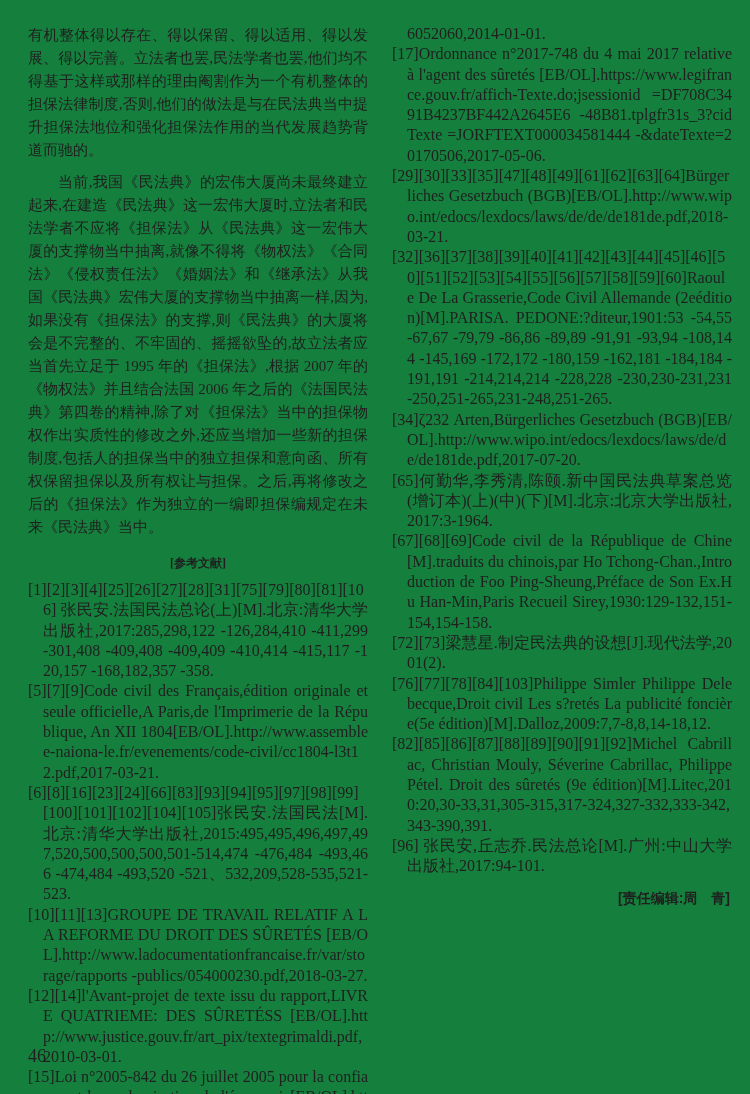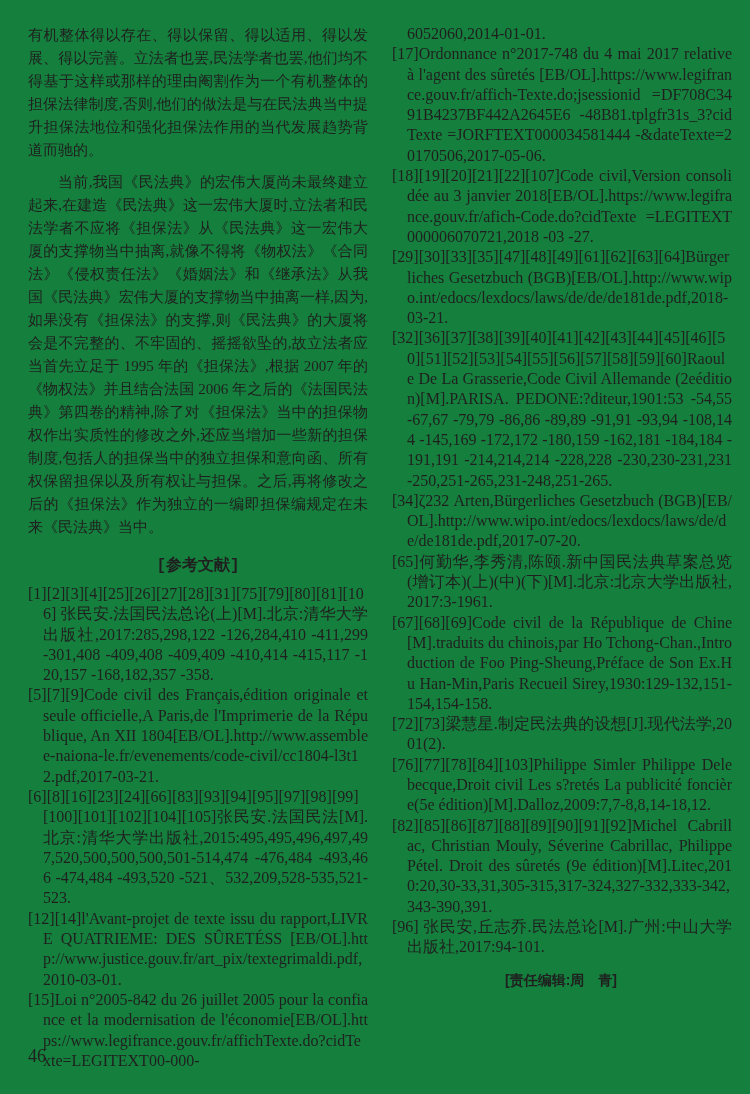--- a/index.html
+++ b/index.html
@@ -24,41 +24,41 @@
     font-size:15px;
     line-height:23px;
     text-align:justify;
     text-justify:inter-ideograph;
     margin:0;
   }
   .para.indent{text-indent:2em;margin-top:9px;}
   .refs-heading{
     text-align:center;
     font-weight:bold;
-    font-size:16px;
+    font-size:12px;
     margin:16px 0 8px 0;
-    font-family:Liberation Mono, monospace;
+    font-family:Liberation Serif, serif;
   }
   .ref{
     font-size:16px;
     line-height:20.3px;
     text-align:justify;
     padding-left:15px;
     text-indent:-15px;
     margin:0;
     word-break:break-all;
   }
   .ref-cont{
     font-size:16px;
     line-height:20.3px;
     padding-left:15px;
     margin:0;
   }
   .editor-note{
-    text-align:center;
+    text-align:right;
     font-weight:bold;
     font-size:14px;
     margin-top:14px;
     padding-right:2px;
     font-family:"Liberation Sans","DejaVu Sans",sans-serif;
   }
   .page-number{
     position:absolute;
     left:28px;
     top:1046px;
@@ -75,33 +75,33 @@
 
     <div class="col">
       <p class="para">有机整体得以存在、得以保留、得以适用、得以发展、得以完善。立法者也罢,民法学者也罢,他们均不得基于这样或那样的理由阉割作为一个有机整体的担保法律制度,否则,他们的做法是与在民法典当中提升担保法地位和强化担保法作用的当代发展趋势背道而驰的。</p>
       <p class="para indent">当前,我国《民法典》的宏伟大厦尚未最终建立起来,在建造《民法典》这一宏伟大厦时,立法者和民法学者不应将《担保法》从《民法典》这一宏伟大厦的支撑物当中抽离,就像不得将《物权法》《合同法》《侵权责任法》《婚姻法》和《继承法》从我国《民法典》宏伟大厦的支撑物当中抽离一样,因为,如果没有《担保法》的支撑,则《民法典》的大厦将会是不完整的、不牢固的、摇摇欲坠的,故立法者应当首先立足于 1995 年的《担保法》,根据 2007 年的《物权法》并且结合法国 2006 年之后的《法国民法典》第四卷的精神,除了对《担保法》当中的担保物权作出实质性的修改之外,还应当增加一些新的担保制度,包括人的担保当中的独立担保和意向函、所有权保留担保以及所有权让与担保。之后,再将修改之后的《担保法》作为独立的一编即担保编规定在未来《民法典》当中。</p>
 
       <div class="refs-heading">[参考文献]</div>
 
       <p class="ref">[1][2][3][4][25][26][27][28][31][75][79][80][81][106] 张民安.法国民法总论(上)[M].北京:清华大学出版社,2017:285,298,122 -126,284,410 -411,299 -301,408 -409,408 -409,409 -410,414 -415,117 -120,157 -168,182,357 -358.</p>
       <p class="ref">[5][7][9]Code civil des Français,édition originale et seule officielle,A Paris,de l'Imprimerie de la République, An XII 1804[EB/OL].http://www.assemblee-naiona-le.fr/evenements/code-civil/cc1804-l3t12.pdf,2017-03-21.</p>
       <p class="ref">[6][8][16][23][24][66][83][93][94][95][97][98][99][100][101][102][104][105]张民安.法国民法[M].北京:清华大学出版社,2015:495,495,496,497,497,520,500,500,500,501-514,474 -476,484 -493,466 -474,484 -493,520 -521、532,209,528-535,521-523.</p>
+      <p class="ref">[10][11][13]GROUPE DE TRAVAIL RELATIF A LA REFORME DU DROIT DES SÛRETÉS [EB/OL].http://www.ladocumentationfrancaise.fr/var/storage/rapports -publics/054000230.pdf,2018-03-27.</p>
       <p class="ref">[12][14]l'Avant-projet de texte issu du rapport,LIVRE QUATRIEME: DES SÛRETÉSS [EB/OL].http://www.justice.gouv.fr/art_pix/textegrimaldi.pdf,2010-03-01.</p>
       <p class="ref">[15]Loi n°2005-842 du 26 juillet 2005 pour la confiance et la modernisation de l'économie[EB/OL].https://www.legifrance.gouv.fr/affichTexte.do?cidTexte=LEGITEXT00-000-</p>
     </div>
 
     <div class="col">
       <p class="ref-cont">6052060,2014-01-01.</p>
 
       <p class="ref">[17]Ordonnance n°2017-748 du 4 mai 2017 relative à l'agent des sûretés [EB/OL].https://www.legifrance.gouv.fr/affich-Texte.do;jsessionid =DF708C3491B4237BF442A2645E6 -48B81.tplgfr31s_3?cidTexte =JORFTEXT000034581444 -&amp;dateTexte=20170506,2017-05-06.</p>
-      <p class="ref">[18][19][20][21][22][107]Code civil,Version consolidée au 3 janvier 2018[EB/OL].https://www.legifrance.gouv.fr/afich-Code.do?cidTexte =LEGITEXT000006070721,2018 -03 -27.</p>
       <p class="ref">[29][30][33][35][47][48][49][61][62][63][64]Bürgerliches Gesetzbuch (BGB)[EB/OL].http://www.wipo.int/edocs/lexdocs/laws/de/de/de181de.pdf,2018-03-21.</p>
       <p class="ref">[32][36][37][38][39][40][41][42][43][44][45][46][50][51][52][53][54][55][56][57][58][59][60]Raoule De La Grasserie,Code Civil Allemande (2eédition)[M].PARISA. PEDONE:?diteur,1901:53 -54,55 -67,67 -79,79 -86,86 -89,89 -91,91 -93,94 -108,144 -145,169 -172,172 -180,159 -162,181 -184,184 -191,191 -214,214,214 -228,228 -230,230-231,231-250,251-265,231-248,251-265.</p>
       <p class="ref">[34]ζ232 Arten,Bürgerliches Gesetzbuch (BGB)[EB/OL].http://www.wipo.int/edocs/lexdocs/laws/de/de/de181de.pdf,2017-07-20.</p>
-      <p class="ref">[65]何勤华,李秀清,陈颐.新中国民法典草案总览(增订本)(上)(中)(下)[M].北京:北京大学出版社,2017:3-1961.</p>
+      <p class="ref">[65]何勤华,李秀清,陈颐.新中国民法典草案总览(增订本)(上)(中)(下)[M].北京:北京大学出版社,2017:3-1964.</p>
       <p class="ref">[67][68][69]Code civil de la République de Chine[M].traduits du chinois,par Ho Tchong-Chan.,Introduction de Foo Ping-Sheung,Préface de Son Ex.Hu Han-Min,Paris Recueil Sirey,1930:129-132,151-154,154-158.</p>
       <p class="ref">[72][73]梁慧星.制定民法典的设想[J].现代法学,2001(2).</p>
       <p class="ref">[76][77][78][84][103]Philippe Simler Philippe Delebecque,Droit civil Les s?retés La publicité foncière(5e édition)[M].Dalloz,2009:7,7-8,8,14-18,12.</p>
       <p class="ref">[82][85][86][87][88][89][90][91][92]Michel Cabrillac, Christian Mouly, Séverine Cabrillac, Philippe Pétel. Droit des sûretés (9e édition)[M].Litec,2010:20,30-33,31,305-315,317-324,327-332,333-342,343-390,391.</p>
       <p class="ref">[96] 张民安,丘志乔.民法总论[M].广州:中山大学出版社,2017:94-101.</p>
 
       <div class="editor-note">[责任编辑:周　青]</div>
     </div>
 
   </div>

